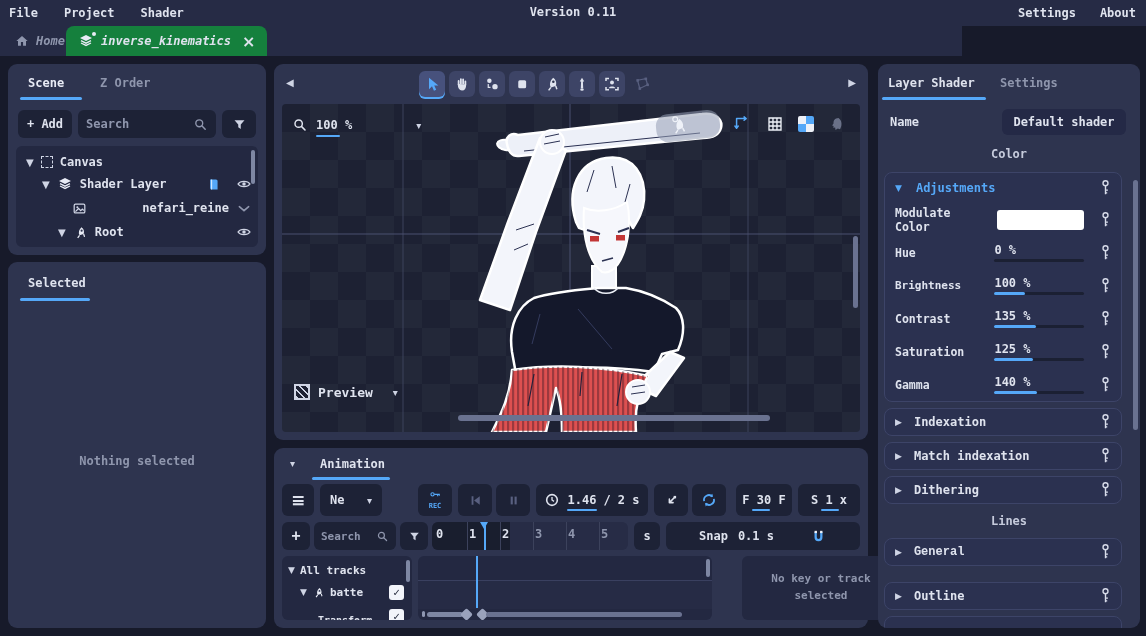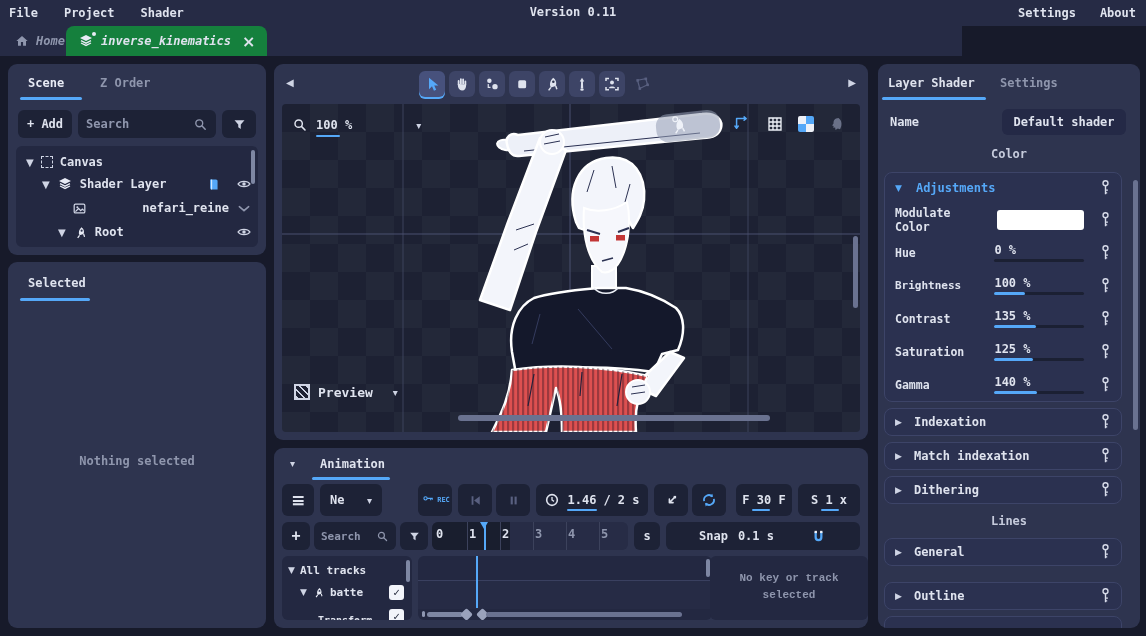--- a/index.html
+++ b/index.html
@@ -402,21 +402,21 @@
   <div class="abs" style="left:46px;top:9px;"><span>Animation</span></div>
   <div class="underline" style="left:38px;top:29px;width:78px;"></div>
 
   <div class="abtn" style="left:8px;top:36px;width:32px;">
       <span style="font-family:'DejaVu Sans',sans-serif;font-size:17px;">≡</span>
     </div>
   <div class="abtn row" style="left:46px;top:36px;width:62px;justify-content:space-between;padding:0 10px;box-sizing:border-box;">
     <span>Ne</span>
     <span class="caret">▾</span>
   </div>
-  <div class="abtn" style="left:144px;top:36px;width:34px;flex-direction:row;gap:0;">
+  <div class="abtn" style="left:144px;top:36px;width:34px;flex-direction:column;gap:0;">
     <svg class="ic" width="17" height="13" style="color:#55a8f8;">
         <use href="#i-reckey"></use>
       </svg>
     <span class="blue" style="font-size:7px;line-height:7px;">REC</span>
   </div>
   <div class="abtn" style="left:184px;top:36px;width:34px;">
       <svg class="ic" width="17" height="17" style="color:#596080;">
         <use href="#i-skip"></use>
       </svg>
     </div>
@@ -527,21 +527,21 @@
     <div class="scroll" style="right:2px;top:3px;width:4px;height:18px;"></div>
 
     <div class="abs" style="left:4px;top:54px;width:286px;height:8px;">
       <span class="abs" style="left:0;top:1px;width:3px;height:6px;background:#8f97b2;border-radius:2px;"></span>
       <span class="abs" style="left:5px;top:1.5px;width:36px;height:5px;background:#7e87a3;border-radius:3px;"></span>
       <span class="abs" style="left:40px;top:0;width:9px;height:9px;background:#9aa2bc;transform:rotate(45deg);border-radius:2px;"></span>
       <span class="abs" style="left:56px;top:0;width:9px;height:9px;background:#9aa2bc;transform:rotate(45deg);border-radius:2px;"></span>
       <span class="abs" style="left:64px;top:1.5px;width:196px;height:5px;background:#6a7290;border-radius:3px;"></span>
     </div>
   </div>
-  <div class="inner abs" style="left:436px;top:108px;width:158px;height:64px;font-family:Liberation Mono, monospace;">
+  <div class="inner abs" style="left:468px;top:108px;width:158px;height:64px;">
     <div class="gray" style="text-align:center;margin-top:14px;font-size:11px;line-height:17px;">
       <div>No key or track</div>
       <div>selected</div>
     </div>
   </div>
 </div>
 
 <div class="panel" style="left:878px;top:64px;width:262px;height:564px;overflow:hidden;">
   <div class="abs" style="left:10px;top:12px;"><span>Layer Shader</span></div>
   <div class="underline" style="left:4px;top:33px;width:104px;"></div>
@@ -658,21 +658,21 @@
     <span style="flex:1;">Dithering</span>
     <svg class="ic keyic" width="11" height="18" style="color:#d8dcea;">
         <use href="#i-key"></use>
       </svg>
   </div>
 
   <div class="abs" style="left:0;width:262px;top:450px;text-align:center;color:#c6cbdc;">Lines</div>
 
   <div class="secbox row" style="top:474px;height:28px;padding:0 10px;gap:12px;">
     <span class="caret" style="font-size:9px;">▶</span>
-    <span style="flex:1;">General</span>
+    <span style="flex:1;font-family:Liberation Mono, monospace;">General</span>
     <svg class="ic keyic" width="11" height="18" style="color:#d8dcea;">
         <use href="#i-key"></use>
       </svg>
   </div>
   <div class="secbox row" style="top:518px;height:28px;padding:0 10px;gap:12px;">
     <span class="caret" style="font-size:9px;">▶</span>
     <span style="flex:1;">Outline</span>
     <svg class="ic keyic" width="11" height="18" style="color:#d8dcea;">
         <use href="#i-key"></use>
       </svg>

